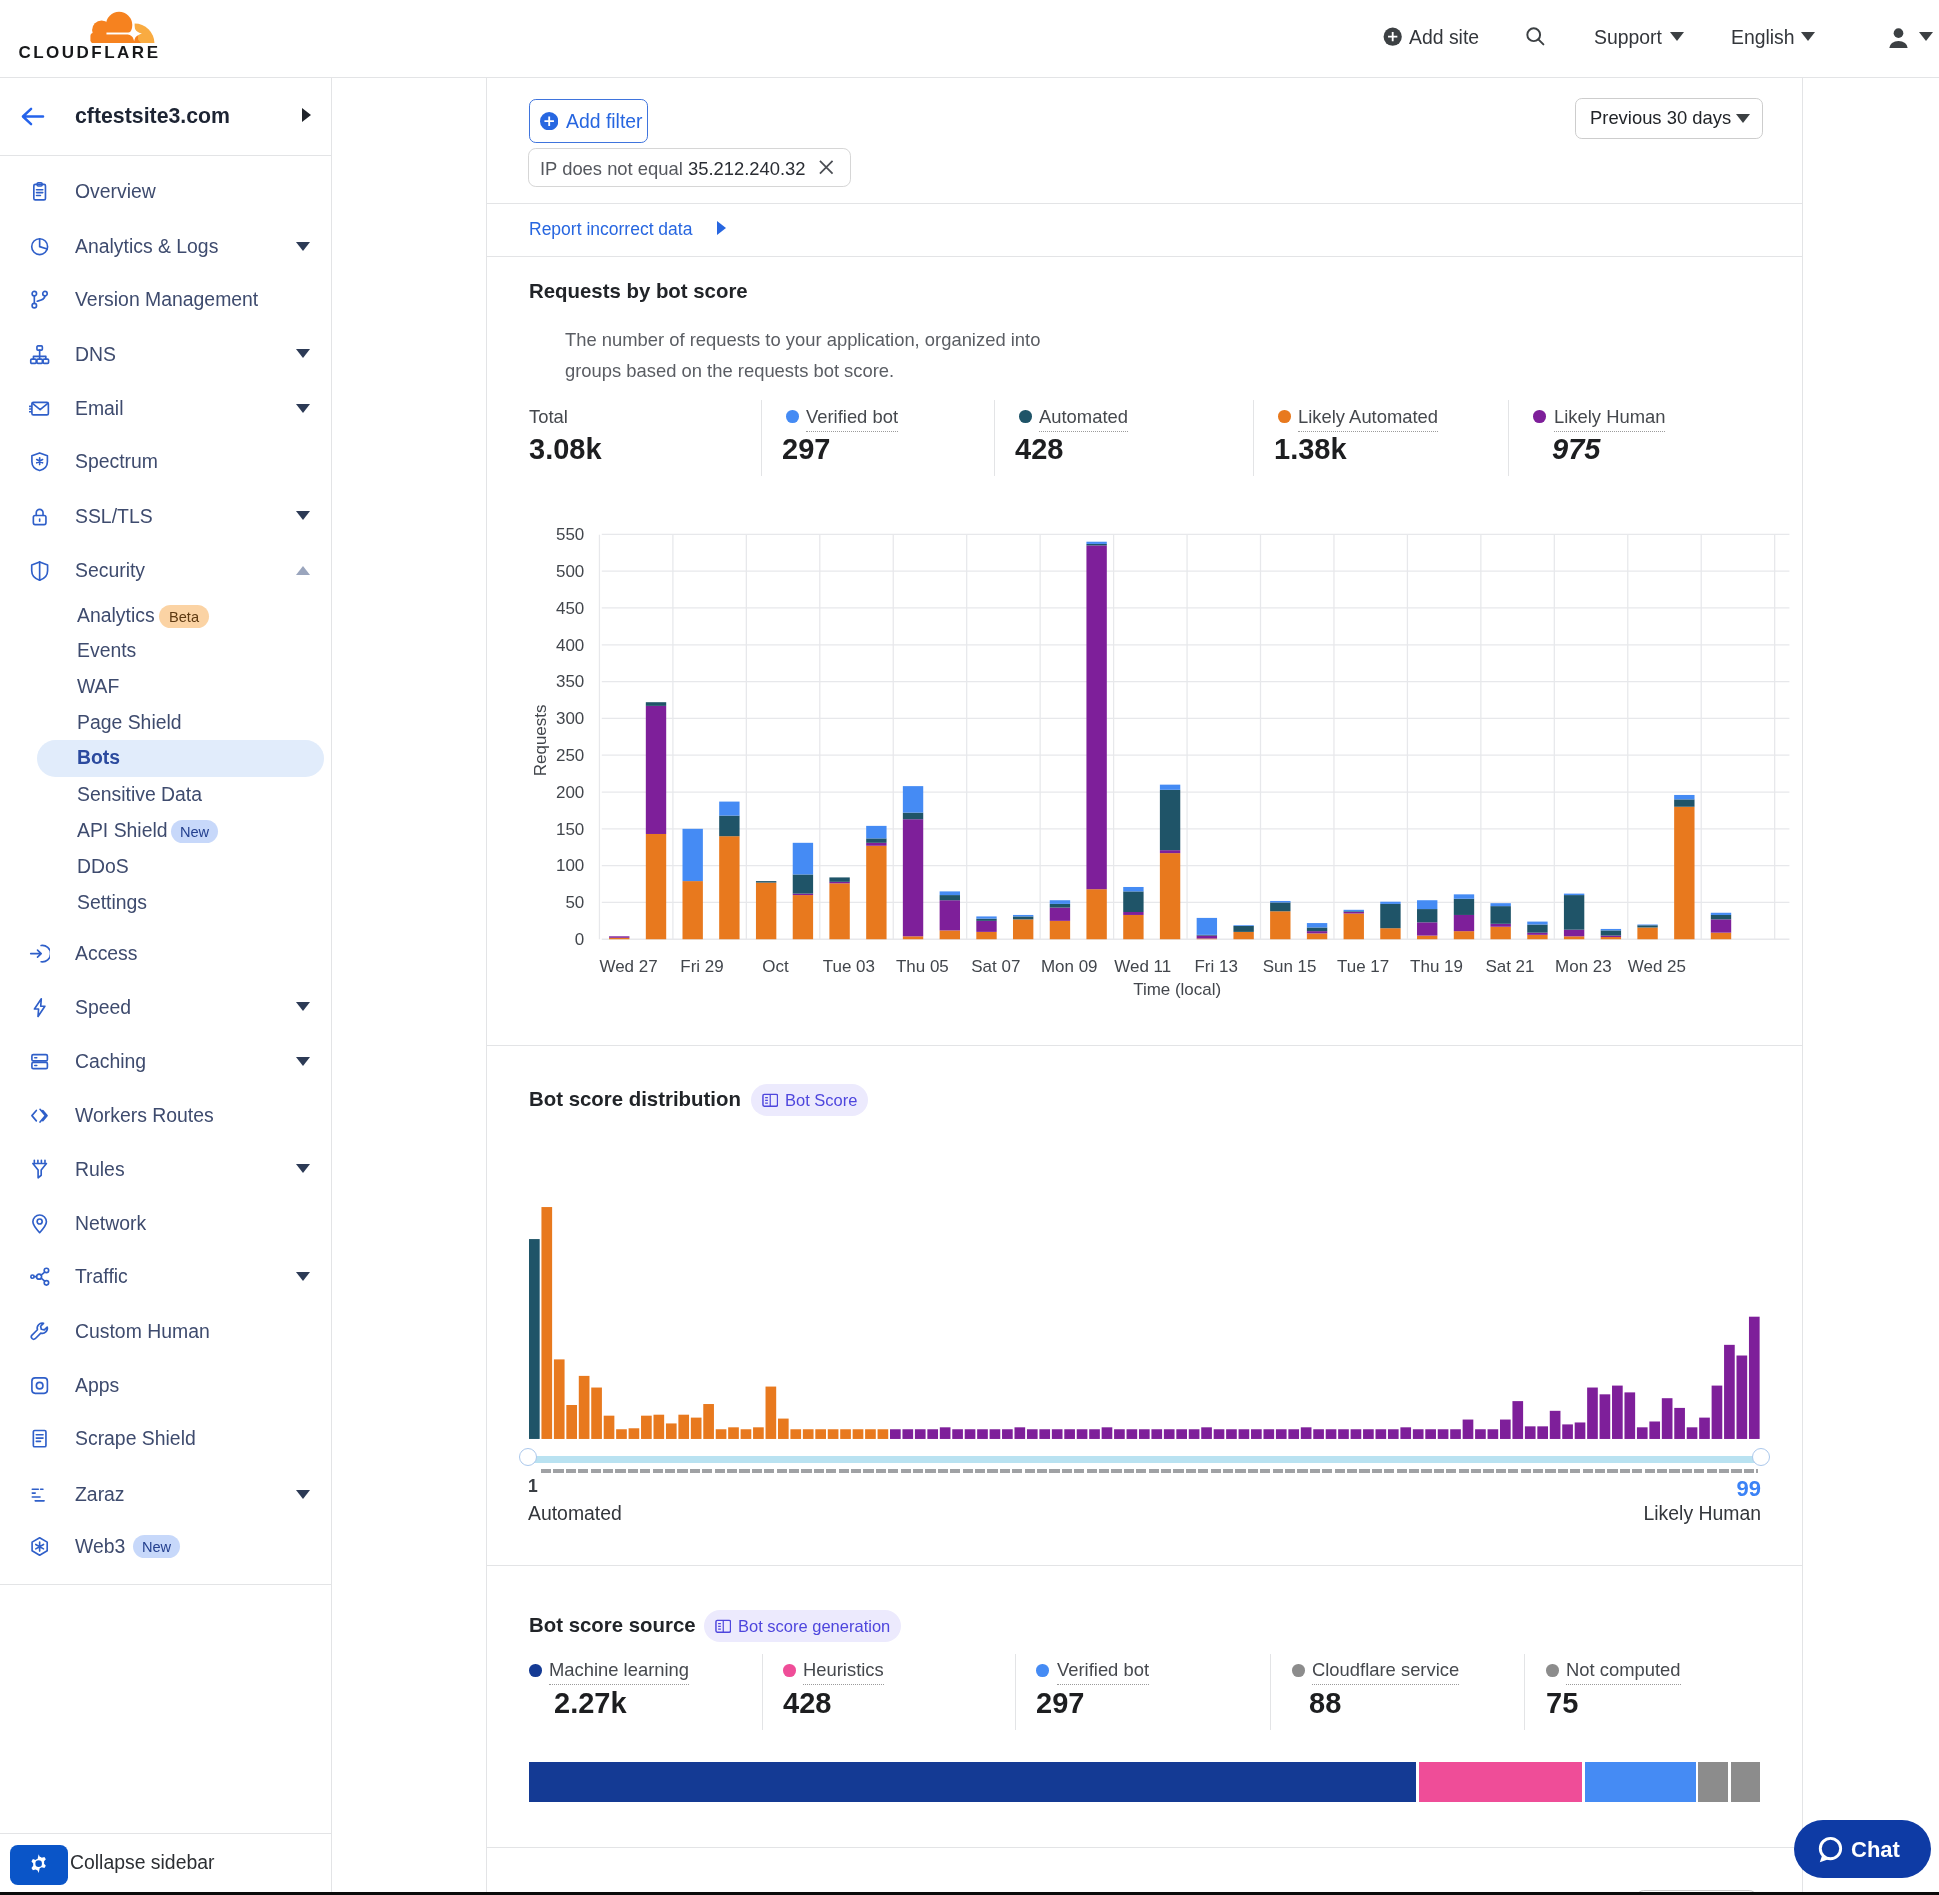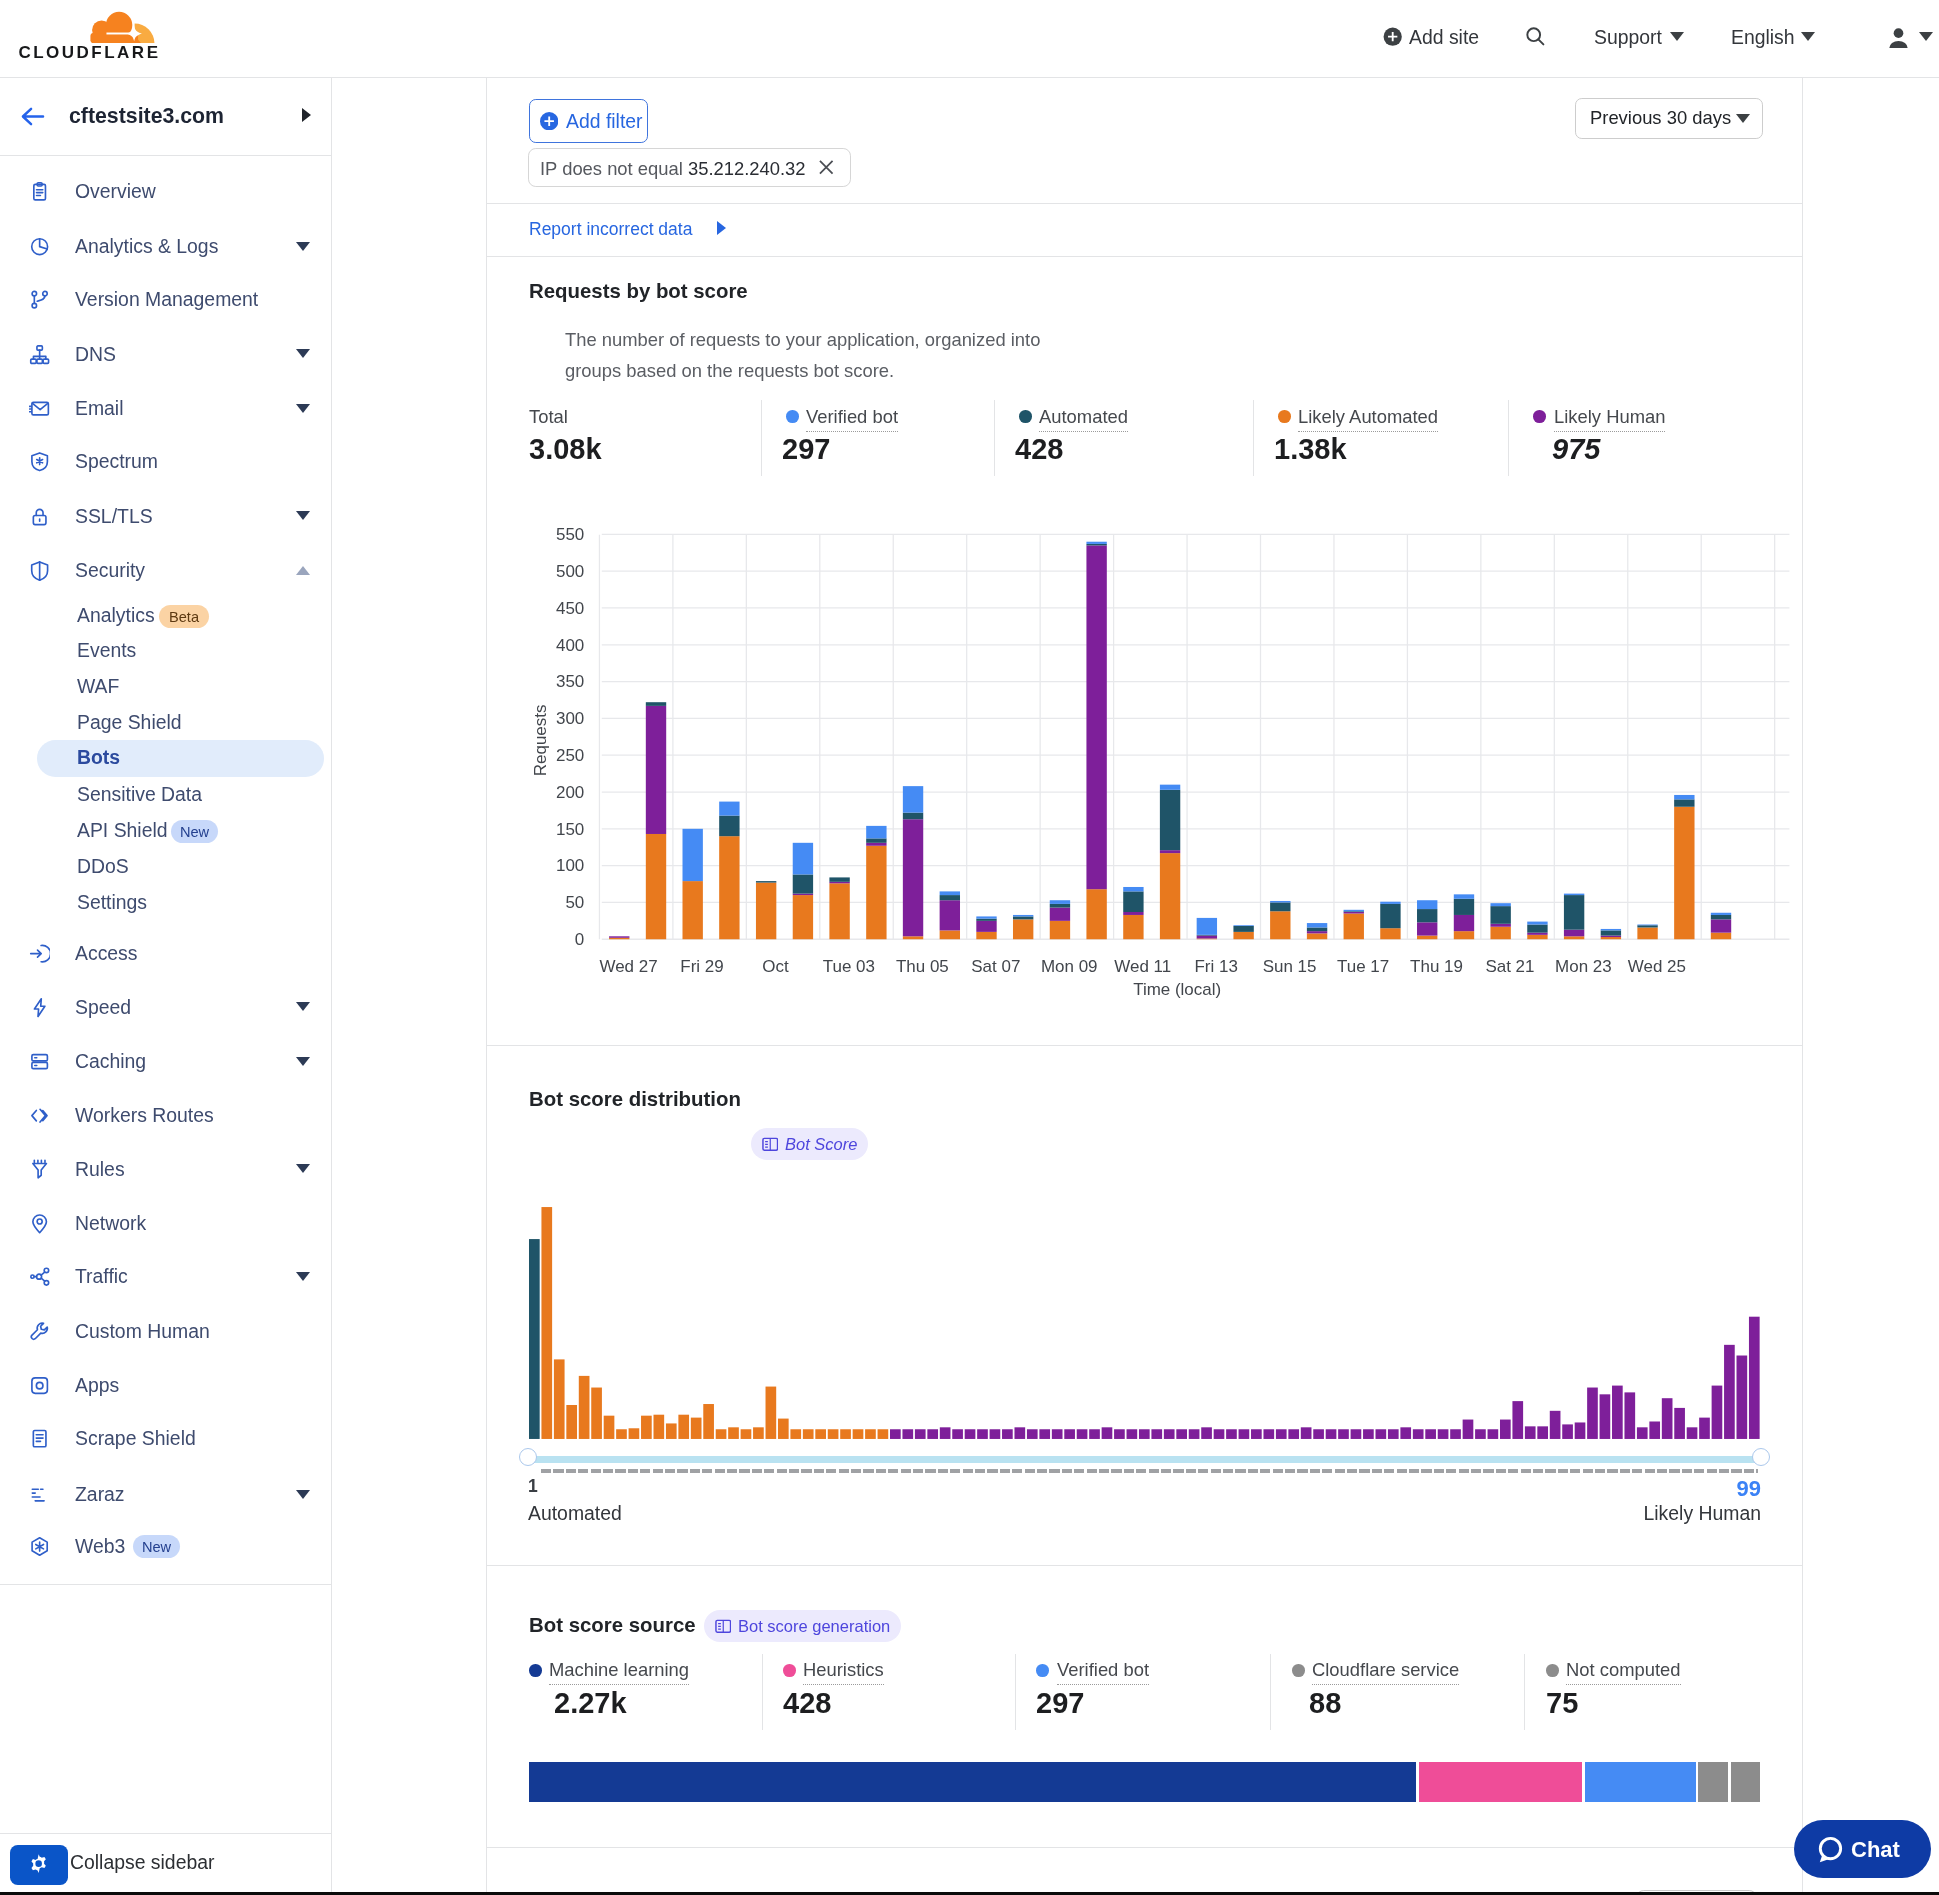--- a/index.html
+++ b/index.html
@@ -44,21 +44,21 @@
 <div class="caret-hdr" style="left:1801px;top:32px;"></div>
 <svg class="abs" style="left:1885px;top:24px" width="27" height="27" viewBox="0 0 28 28">
       <circle cx="14" cy="9.5" r="5" fill="#3c4043"></circle>
       <path d="M4.5 25 a9.5 7.5 0 0 1 19 0 z" fill="#3c4043"></path>
     </svg>
 <div class="caret-hdr" style="left:1919px;top:32px;"></div>
 <div class="vline" style="left:331px;top:78px;height:1815px"></div>
 <svg class="abs" style="left:20.4px;top:105px" width="25" height="23" viewBox="0 0 26 24">
       <path d="M24 12 H3.5 M11.5 4 L3 12 l8.5 8" fill="none" stroke="#2563eb" stroke-width="2.6" stroke-linecap="round" stroke-linejoin="round"></path>
     </svg>
-<div class="abs" style="left:69px;top:104px;font-size:21.3px;font-weight:bold;color:#1d2433;">cftestsite3.com</div>
+<div class="abs" style="left:75px;top:104px;font-size:21.3px;font-weight:bold;color:#1d2433;">cftestsite3.com</div>
 <div class="abs" style="left:302px;top:108px;width:0;height:0;border-top:7.8px solid transparent;border-bottom:7.8px solid transparent;border-left:9.7px solid #20242b;"></div>
 <div class="hline" style="left:0;top:155px;width:331px"></div>
 <div class="abs" style="left:29px;top:181px"><svg width="21.3" height="21.3" viewBox="0 0 22 22" fill="none" stroke="#2f5fc9" stroke-width="1.7" stroke-linecap="round" stroke-linejoin="round">
         <rect x="5" y="3.5" width="12" height="16" rx="1.5"></rect>
         <rect x="8.5" y="1.8" width="5" height="3.4" rx="1"></rect>
         <path d="M7.8 9h6.4M7.8 12h6.4M7.8 15h4"></path>
       </svg></div>
 <div class="navtxt" style="left:75px;top:180px">Overview</div>
 <div class="abs" style="left:29px;top:236px"><svg width="21.3" height="21.3" viewBox="0 0 22 22" fill="none" stroke="#2f5fc9" stroke-width="1.7" stroke-linecap="round" stroke-linejoin="round">
         <circle cx="11" cy="11" r="8.2"></circle>
@@ -226,21 +226,21 @@
 <div class="statval" style="left:1015px;top:433px;">428</div>
 <div class="vline" style="left:1253px;top:400px;height:76px"></div>
 <div class="dot" style="left:1278px;top:410px;background:#e8791e"></div>
 <div class="statlab" style="left:1298px;top:406px;">Likely Automated</div>
 <div class="statval" style="left:1274px;top:433px;">1.38k</div>
 <div class="vline" style="left:1508px;top:400px;height:76px"></div>
 <div class="dot" style="left:1533px;top:410px;background:#7e1f9a"></div>
 <div class="statlab" style="left:1554px;top:406px;">Likely Human</div>
 <div class="statval" style="left:1552px;top:433px;font-style:italic;">975</div>
 <div class="abs" style="left:529px;top:1088px;font-size:20.4px;font-weight:bold;color:#212428;">Bot score distribution</div>
-<div class="badge" style="left:751px;top:1128px;padding:0 10.7px;font-style:italic;">
+<div class="badge" style="left:751px;top:1084px;padding:0 10.7px;">
 <svg width="16.5" height="14.6" viewBox="0 0 18 16" style="margin-right:6.8px">
         <rect x="1" y="1.5" width="16" height="13" rx="1.5" fill="none" stroke="#4e46dd" stroke-width="1.6"></rect>
         <path d="M9 1.5v13 M3.4 5h3 M3.4 8h3 M3.4 11h3" stroke="#4e46dd" stroke-width="1.3" fill="none"></path>
       </svg>Bot Score</div>
 <div class="abs" style="left:541px;top:1469px;width:1217px;height:3.9px;background:repeating-linear-gradient(90deg,#606368 0 10.2px,transparent 10.2px 12.4px);opacity:.6;"></div>
 <div class="abs" style="left:529px;top:1456px;width:1232px;height:6.8px;border-radius:3.9px;background:#b9e2f1;"></div>
 <div class="abs" style="left:519px;top:1448px;width:18.4px;height:18.4px;border-radius:50%;background:#fff;border:1.9px solid #abc8ec;"></div>
 <div class="abs" style="left:1752px;top:1448px;width:18.4px;height:18.4px;border-radius:50%;background:#fff;border:1.9px solid #abc8ec;"></div>
 <div class="abs" style="left:528px;top:1476px;font-size:17.5px;font-weight:bold;color:#3a3e44;">1</div>
 <div class="abs" style="left:528px;top:1502px;font-size:19.4px;color:#33363b;">Automated</div>

